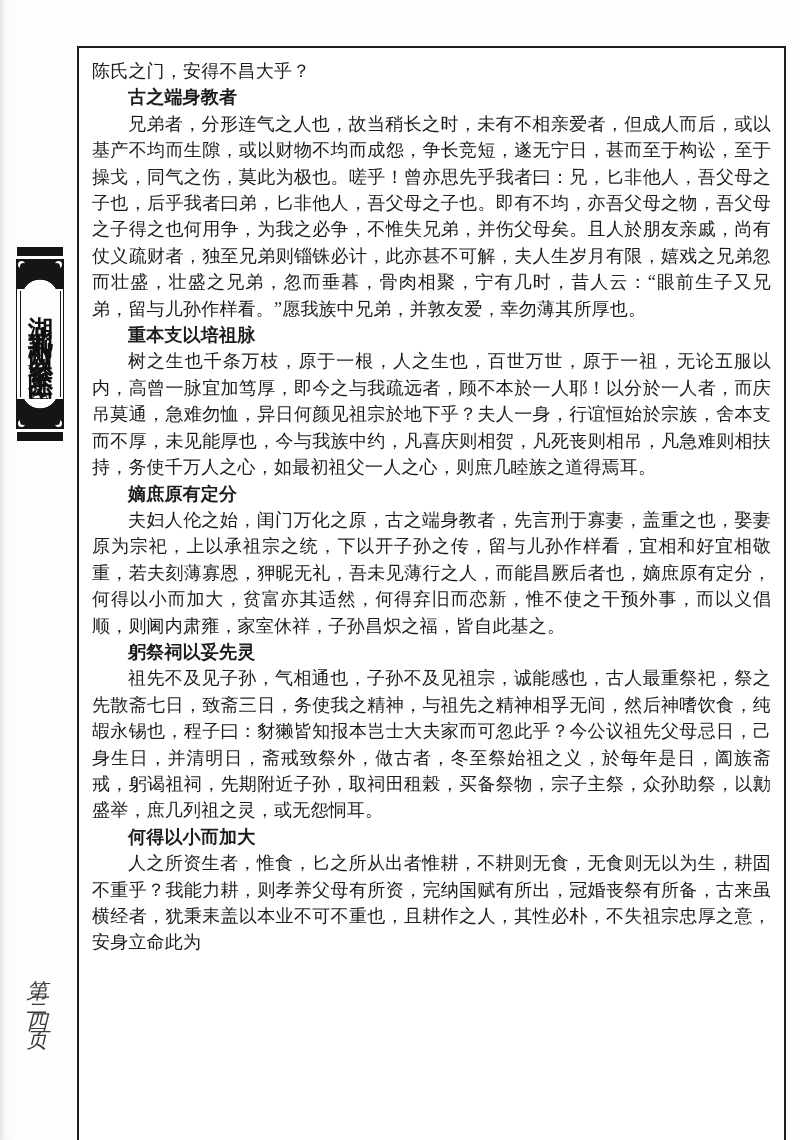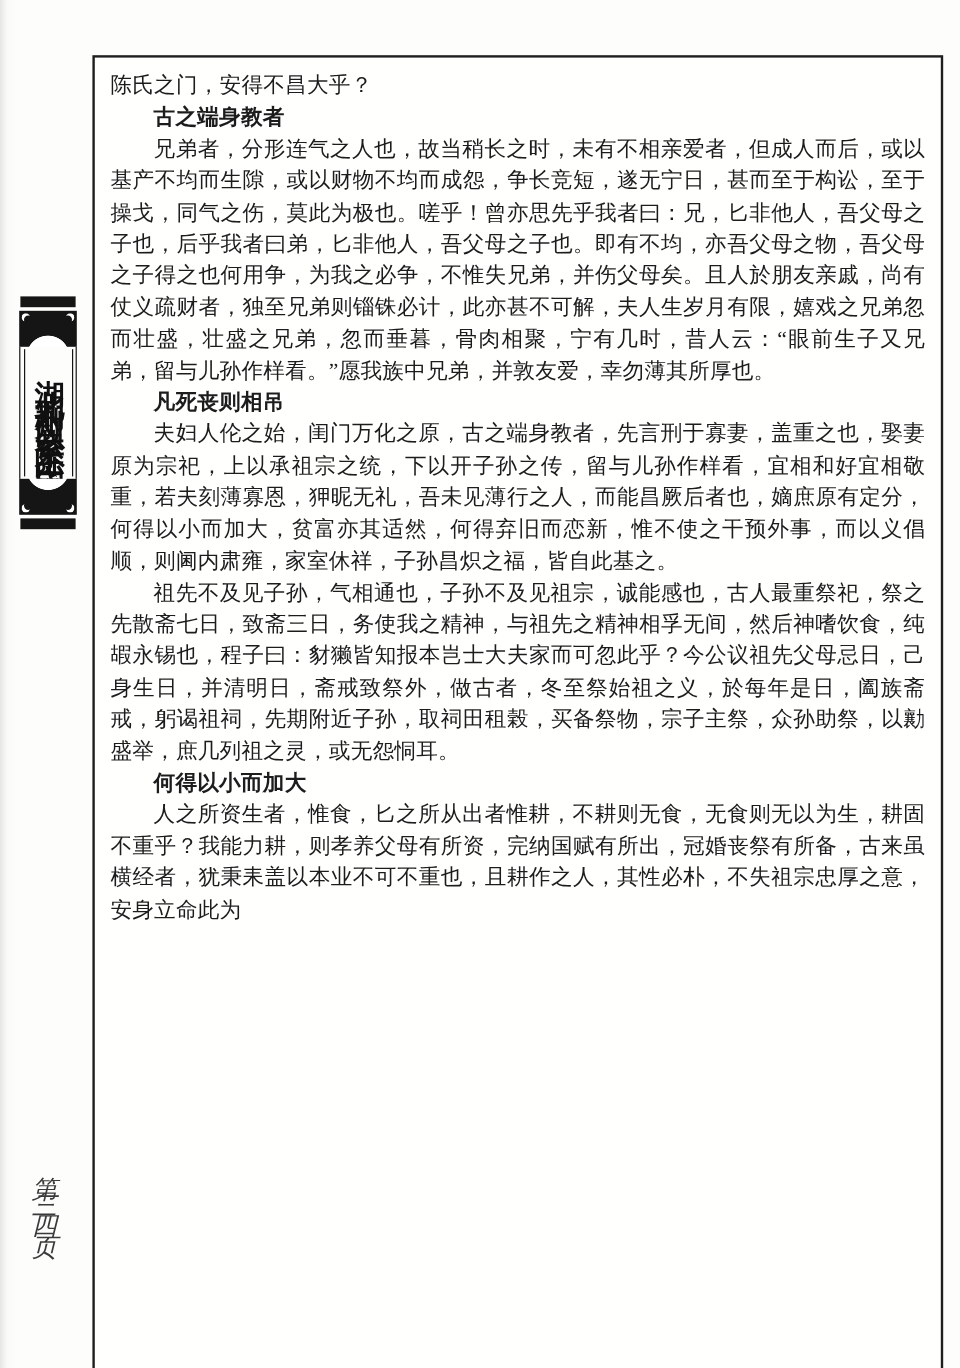--- a/index.html
+++ b/index.html
@@ -143,27 +143,32 @@
   <div class="page-number">第三四页</div>
 
   <div class="content-box">
     <p class="intro-line">陈氏之门，安得不昌大乎？</p>
 
     <div>
       <p class="sec-heading">古之端身教者</p>
       <p class="sec-body">兄弟者，分形连气之人也，故当稍长之时，未有不相亲爱者，但成人而后，或以基产不均而生隙，或以财物不均而成怨，争长竞短，遂无宁日，甚而至于构讼，至于操戈，同气之伤，莫此为极也。嗟乎！曾亦思先乎我者曰：兄，匕非他人，吾父母之子也，后乎我者曰弟，匕非他人，吾父母之子也。即有不均，亦吾父母之物，吾父母之子得之也何用争，为我之必争，不惟失兄弟，并伤父母矣。且人於朋友亲戚，尚有仗义疏财者，独至兄弟则锱铢必计，此亦甚不可解，夫人生岁月有限，嬉戏之兄弟忽而壮盛，壮盛之兄弟，忽而垂暮，骨肉相聚，宁有几时，昔人云：“眼前生子又兄弟，留与儿孙作样看。”愿我族中兄弟，并敦友爱，幸勿薄其所厚也。</p>
     </div>
 
+    <div>
+      <p class="sec-heading">重本支以培祖脉</p>
+      <p class="sec-body">树之生也千条万枝，原于一根，人之生也，百世万世，原于一祖，无论五服以内，高曾一脉宜加笃厚，即今之与我疏远者，顾不本於一人耶！以分於一人者，而庆吊莫通，急难勿恤，异日何颜见祖宗於地下乎？夫人一身，行谊恒始於宗族，舍本支而不厚，未见能厚也，今与我族中约，凡喜庆则相贺，凡死丧则相吊，凡急难则相扶持，务使千万人之心，如最初祖父一人之心，则庶几睦族之道得焉耳。</p>
+    </div>
 
     <div>
-      <p class="sec-heading">凡死丧则相吊</p>
+      <p class="sec-heading">嫡庶原有定分</p>
       <p class="sec-body">夫妇人伦之始，闺门万化之原，古之端身教者，先言刑于寡妻，盖重之也，娶妻原为宗祀，上以承祖宗之统，下以开子孙之传，留与儿孙作样看，宜相和好宜相敬重，若夫刻薄寡恩，狎昵无礼，吾未见薄行之人，而能昌厥后者也，嫡庶原有定分，何得以小而加大，贫富亦其适然，何得弃旧而恋新，惟不使之干预外事，而以义倡顺，则阃内肃雍，家室休祥，子孙昌炽之福，皆自此基之。</p>
     </div>
 
     <div>
+      <p class="sec-heading">躬祭祠以妥先灵</p>
       <p class="sec-body">祖先不及见子孙，气相通也，子孙不及见祖宗，诚能感也，古人最重祭祀，祭之先散斋七日，致斋三日，务使我之精神，与祖先之精神相孚无间，然后神嗜饮食，纯嘏永锡也，程子曰：豺獭皆知报本岂士大夫家而可忽此乎？今公议祖先父母忌日，己身生日，并清明日，斋戒致祭外，做古者，冬至祭始祖之义，於每年是日，阖族斋戒，躬谒祖祠，先期附近子孙，取祠田租榖，买备祭物，宗子主祭，众孙助祭，以勷盛举，庶几列祖之灵，或无怨恫耳。</p>
     </div>
 
     <div>
       <p class="sec-heading">何得以小而加大</p>
     </div>
 
     <div>
       <p class="sec-body">人之所资生者，惟食，匕之所从出者惟耕，不耕则无食，无食则无以为生，耕固不重乎？我能力耕，则孝养父母有所资，完纳国赋有所出，冠婚丧祭有所备，古来虽横经者，犹秉耒盖以本业不可不重也，且耕作之人，其性必朴，不失祖宗忠厚之意，安身立命此为</p>
     </div>

